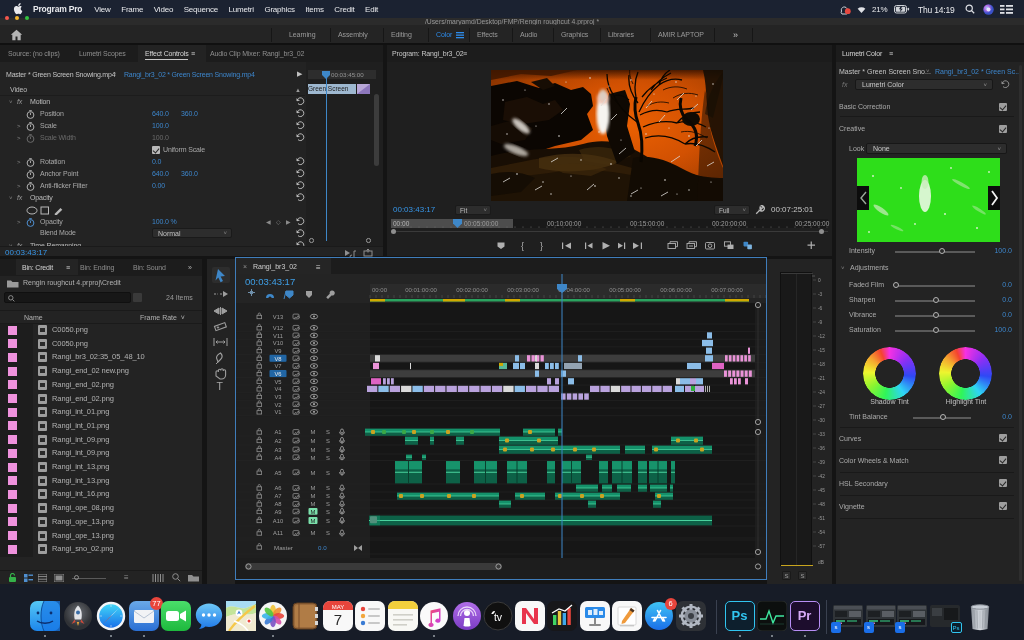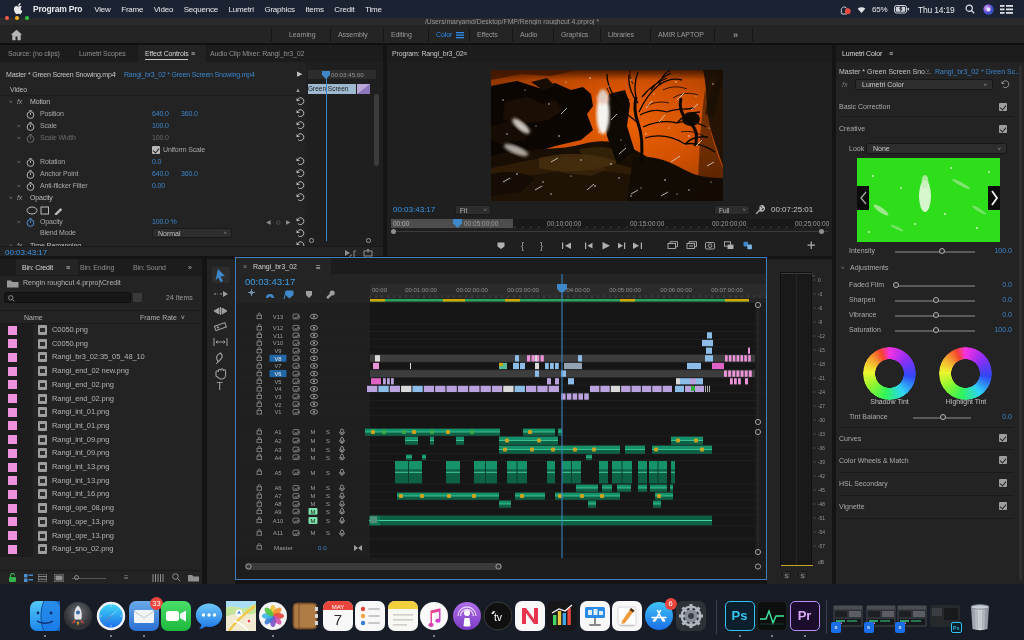--- a/index.html
+++ b/index.html
@@ -41,30 +41,30 @@
     </svg>
  <span class="mi" style="font-weight:bold;font-size:8.5px;margin-right:12px;">Program Pro</span>
  <span class="mi">View</span>
     <span class="mi">Frame</span>
     <span class="mi">Video</span>
  <span class="mi">Sequence</span>
     <span class="mi">Lumetri</span>
     <span class="mi">Graphics</span>
  <span class="mi">Items</span>
     <span class="mi">Credit</span>
-    <span class="mi">Time</span>
+    <span class="mi">Edit</span>
  <div style="position:absolute;left:838px;top:0;width:186px;height:18px;color:#e8e9ec;">
    <svg class="abs" style="left:0;top:3px" width="14" height="12" viewBox="0 0 14 12">
         <path d="M3.5 8 a3 3 0 1 1 5.8-1.3 A2.3 2.3 0 0 1 8.5 11 H4 A2.4 2.4 0 0 1 3.5 8z" fill="none" stroke="#cfd2d8" stroke-width="1"></path>
         <circle cx="9.8" cy="8.2" r="2.9" fill="#e6483f"></circle>
       </svg>
    <svg class="abs" style="left:18px;top:4.5px" width="11" height="9" viewBox="0 0 13 11">
         <path d="M6.5 9.8 1.8 4.7a7 7 0 0 1 9.4 0z" fill="#dfe1e6"></path>
       </svg>
-   <span class="abs" style="left:34px;top:5px;font-size:8px;">65%</span>
+   <span class="abs" style="left:34px;top:5px;font-size:8px;">21%</span>
    <svg class="abs" style="left:56px;top:5px" width="16" height="9">
         <rect x="0.5" y="0.5" width="12" height="7.5" rx="2" fill="none" stroke="#cfd2d8"></rect>
         <rect x="1.8" y="1.8" width="9.4" height="4.9" rx="1" fill="#cfd2d8"></rect>
         <rect x="13.5" y="2.8" width="1.6" height="2.8" rx="0.8" fill="#cfd2d8"></rect>
         <path d="M6.8 1 5 4.3h1.6L5.9 7.2 8.8 3.7H7.1L8.2 1z" fill="#1b2231" stroke="none"></path>
       </svg>
    <span class="abs" style="left:80px;top:4.5px;font-size:8.5px;">Thu 14:19</span>
    <svg class="abs" style="left:127px;top:4px" width="10" height="10">
         <circle cx="4.2" cy="4.2" r="3.1" fill="none" stroke="#dfe1e6" stroke-width="1.2"></circle>
         <line x1="6.6" y1="6.6" x2="9.2" y2="9.2" stroke="#dfe1e6" stroke-width="1.3"></line>
@@ -1608,21 +1608,21 @@
 <div class="abs" style="left:129px;top:17px;width:30px;height:30px;"><svg width="30" height="30">
         <defs>
           <linearGradient id="ml" x1="0" y1="0" x2="0" y2="1">
             <stop offset="0" stop-color="#6aa9e8"></stop>
             <stop offset="1" stop-color="#2a6fd4"></stop>
           </linearGradient>
         </defs>
         <rect width="30" height="30" rx="7" fill="url(#ml)"></rect>
         <rect x="5" y="9" width="20" height="13" rx="1.5" fill="#f2f3f5"></rect>
         <path d="M5 10 L15 17 25 10" stroke="#b8c4d4" fill="none"></path>
-      </svg><div style="position:absolute;right:-4px;top:-4px;min-width:13px;height:13px;border-radius:7px;background:#e8453c;color:#fff;font-size:7.5px;text-align:center;line-height:13px;padding:0 2px;">33</div></div>
+      </svg><div style="position:absolute;right:-4px;top:-4px;min-width:13px;height:13px;border-radius:7px;background:#e8453c;color:#fff;font-size:7.5px;text-align:center;line-height:13px;padding:0 2px;">77</div></div>
 <div class="abs" style="left:161px;top:17px;width:30px;height:30px;"><svg width="30" height="30">
         <defs>
           <linearGradient id="ft" x1="0" y1="0" x2="0" y2="1">
             <stop offset="0" stop-color="#4ade6a"></stop>
             <stop offset="1" stop-color="#1eb93e"></stop>
           </linearGradient>
         </defs>
         <rect width="30" height="30" rx="7" fill="url(#ft)"></rect>
         <rect x="5" y="10" width="13" height="10" rx="2.5" fill="#fff"></rect>
         <path d="M19 13 L25 9.5 V20.5 L19 17z" fill="#fff"></path>

